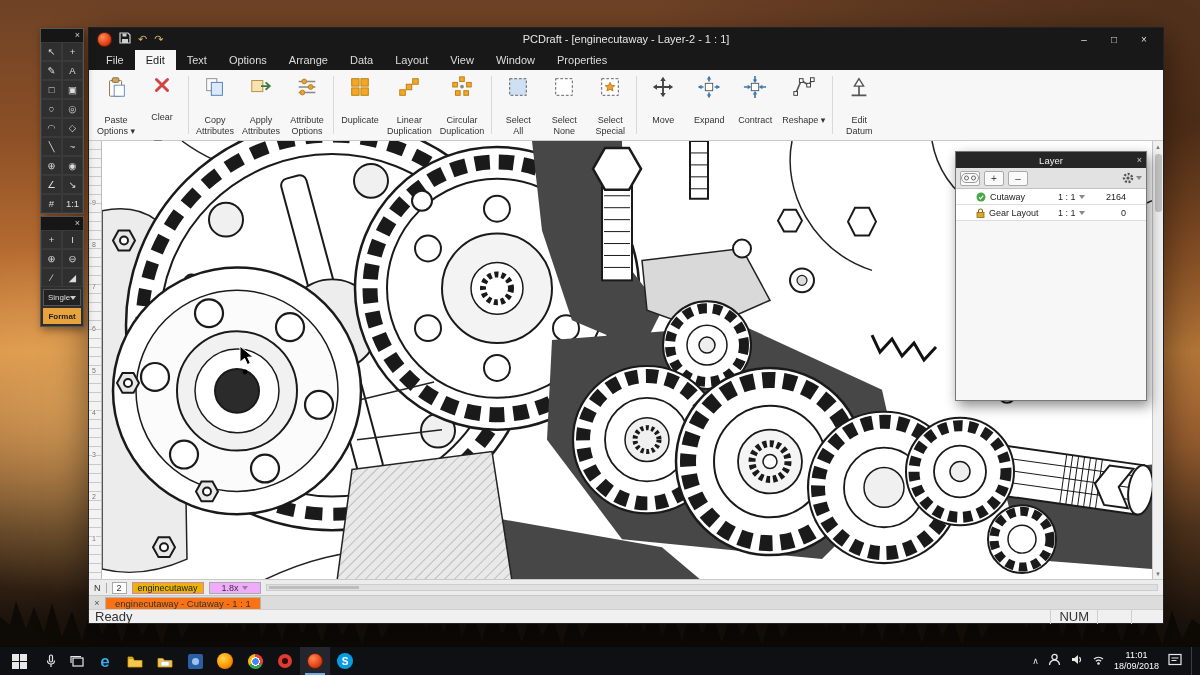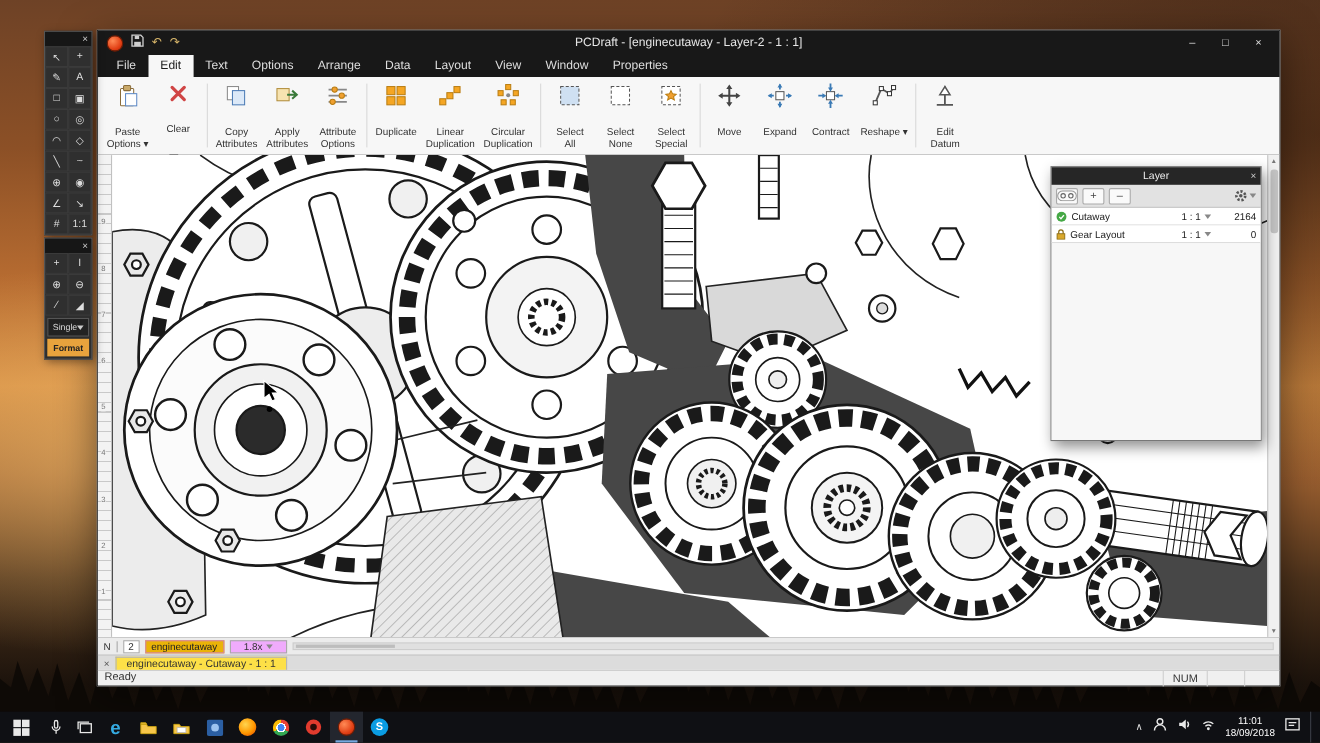--- a/index.html
+++ b/index.html
@@ -53,38 +53,38 @@
   .varrow{font-size:6px;color:#777;height:11px;display:flex;align-items:center}
   .vthumb{width:7px;height:58px;background:#c3c3c3;border-radius:3px;margin-top:2px}
 
   
   .layer-panel{position:absolute;left:866px;top:10px;width:192px;height:250px;background:#f0f0f0;border:1px solid #777;box-shadow:3px 5px 12px rgba(0,0,0,.45);display:flex;flex-direction:column;z-index:4}
   .lp-title{height:16px;background:#262626;color:#eee;font-size:9.5px;display:flex;align-items:center;position:relative;justify-content:center}
   .lp-x{position:absolute;right:4px;color:#ccc;font-size:9px}
   .lp-toolbar{height:21px;background:#e2e2e2;border-bottom:1px solid #c2c2c2;display:flex;align-items:center;gap:4px;padding:0 4px}
   .lp-btn{min-width:20px;height:15px;background:#fafafa;border:1px solid #aaa;font-size:10px;color:#444;display:flex;align-items:center;justify-content:center;border-radius:2px}
   .lp-gear{margin-left:auto;display:flex;align-items:center;gap:2px}
-  .lp-row{height:16px;background:#fff;border-bottom:1px solid #ddd;display:flex;align-items:center;gap:4px;padding:0 4px;font-size:9px;color:#222}
+  .lp-row{height:16px;background:#fff;border-bottom:1px solid #ddd;display:flex;align-items:center;gap:4px;padding:0 20px;font-size:9px;color:#222}
   .lp-name{flex:1}
   .lp-scale{display:flex;align-items:center;gap:3px;width:36px}
   .lp-count{width:28px;text-align:right}
   .lp-body{flex:1;background:#f7f7f7}
 
   
   .canvas-footer{height:16px;background:#ececec;border-top:1px solid #c9c9c9;display:flex;align-items:center;font-size:9px;color:#333;padding:0 5px;gap:5px;flex:0 0 auto}
   .vdiv{width:1px;height:10px;background:#aaa}
   .pagebox{border:1px solid #aaa;background:#fff;padding:0 4px;height:12px;display:flex;align-items:center}
   .docchip{background:#eab308;border:1px solid #d585a5;padding:0 5px;height:12px;display:flex;align-items:center;color:#222}
   .zoombox{border:1px solid #aaa;background:#f0abfc;padding:0 12px;height:12px;display:flex;align-items:center;gap:3px}
   .hst{flex:1;height:7px;background:#e0e0e0;border:1px solid #cdcdcd;position:relative}
   .hsthumb{position:absolute;left:2px;top:1px;width:90px;height:3px;background:#bdbdbd}
   .doc-tabs{height:14px;background:#dcdcdc;display:flex;align-items:center;font-size:9.5px;color:#333;flex:0 0 auto;border-top:1px solid #c6c6c6}
   .tabx{width:16px;text-align:center;color:#555;font-size:9px}
-  .tab{background:#fde047;border:1px solid #b5b5b5;border-bottom:none;height:13px;display:flex;align-items:center;padding:0 9px;margin-top:1px}
-  .statusbar{height:14px;background:#f0f0f0;border-top:1px solid #cfcfcf;display:flex;align-items:flex-start;font-size:10px;color:#333;padding:0 6px;flex:0 0 auto}
+  .tab{background:#f97316;border:1px solid #b5b5b5;border-bottom:none;height:13px;display:flex;align-items:center;padding:0 9px;margin-top:1px}
+  .statusbar{height:14px;background:#f0f0f0;border-top:1px solid #cfcfcf;display:flex;align-items:center;font-size:13px;color:#333;padding:0 6px;flex:0 0 auto}
   .sb-right{margin-left:auto;display:flex;align-items:center;gap:8px}
   .sb-cell{border-left:1px solid #cfcfcf;padding-left:8px;height:14px;display:flex;align-items:center}
 
   
   #taskbar{position:absolute;left:0;right:0;bottom:0;height:28px;background:#0f1014;display:flex;align-items:center;z-index:30}
   .start{width:38px;height:28px;display:flex;align-items:center;justify-content:center}
   .search{width:162px;height:22px;background:#fff;display:flex;align-items:center;gap:5px;padding:0 6px;margin-right:4px}
   .search input{border:none;outline:none;font-size:10px;width:118px;color:#333;background:transparent;font-family:"Liberation Sans",sans-serif}
   .tbtn{width:26px;height:28px;display:flex;align-items:center;justify-content:center}
   .app{width:30px;height:28px;display:flex;align-items:center;justify-content:center;position:relative}

